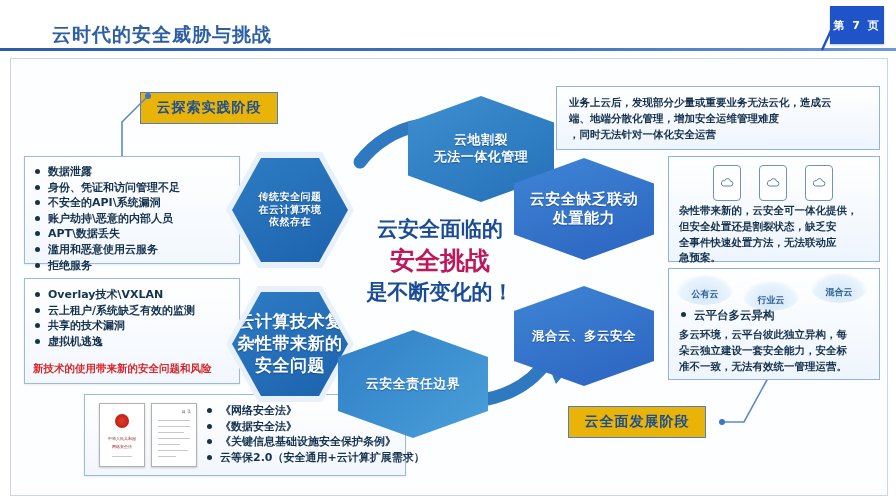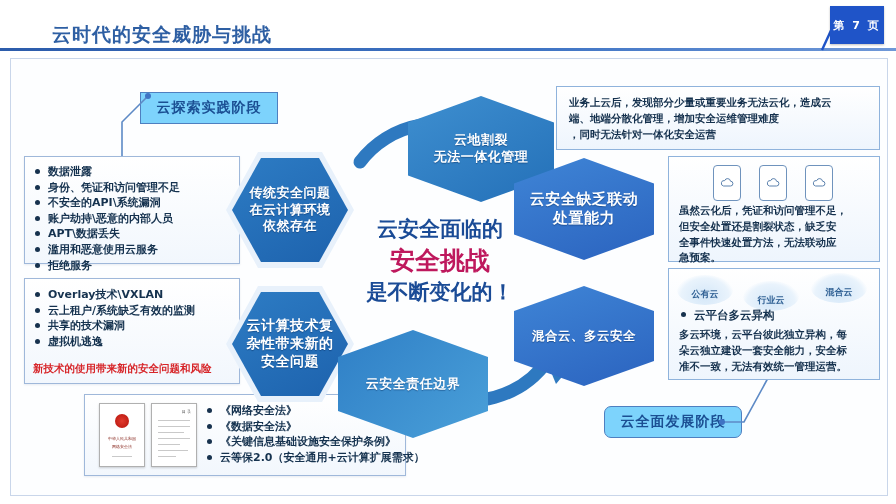--- a/index.html
+++ b/index.html
@@ -99,21 +99,21 @@
   .center-text{
     position:absolute;text-align:center;line-height:1.3;
     font-weight:bold;white-space:nowrap;
   }
   .ct1{font-size:21px;color:#1a4b96;text-shadow:0 1px 0 #fff;}
   .ct2{font-size:25px;color:#be185d;text-shadow:0 1px 0 #fff;}
   .ct3{font-size:21px;color:#1a4b96;text-shadow:0 1px 0 #fff;}
 
   
   .callout{
-    position:absolute;border:1.6px solid #4e7fc0;background:#7dd3fc;
+    position:absolute;border:1.6px solid #4e7fc0;background:#eab308;
     color:#1b4f93;font-weight:bold;font-size:14px;
     display:flex;align-items:center;justify-content:center;
     letter-spacing:1px;white-space:nowrap;
   }
 
   
   .infobox{
     position:absolute;border:1px solid #8fb3dc;
     background:linear-gradient(180deg,#ffffff 0%,#eef5fd 100%);
   }
@@ -170,21 +170,21 @@
   <div class="page-badge">第 7 页</div>
 
   <div class="body-frame"></div>
 
   <div class="callout" style="left:140px;top:92px;width:136px;height:30px;">云探索实践阶段</div>
   <svg style="position:absolute;left:108px;top:92px;" width="46" height="70" viewBox="0 0 46 70">
     <polyline points="40,4 14,30 14,66" fill="none" stroke="#5d8ac6" stroke-width="1.6"></polyline>
     <circle cx="40" cy="4" r="3" fill="#3f74c4"></circle>
   </svg>
 
-  <div class="callout" style="left:604px;top:406px;width:136px;height:30px;border-radius:7px;">云全面发展阶段</div>
+  <div class="callout" style="left:568px;top:406px;width:136px;height:30px;">云全面发展阶段</div>
   <svg style="position:absolute;left:718px;top:372px;" width="60" height="54" viewBox="0 0 60 54">
     <polyline points="4,50 26,50 50,6" fill="none" stroke="#5d8ac6" stroke-width="1.6"></polyline>
     <circle cx="4" cy="50" r="3" fill="#3f74c4"></circle>
   </svg>
 
   <div class="panel panel-tint" style="left:24px;top:156px;width:214px;height:106px;">
     <ul class="bul" style="margin:7px 0 0 8px;">
       <li>数据泄露</li>
       <li>身份、凭证和访问管理不足</li>
       <li>不安全的API\系统漏洞</li>
@@ -234,30 +234,30 @@
   </div>
 
   <svg style="position:absolute;left:300px;top:92px;" width="320" height="340" viewBox="0 0 320 340">
     <path d="M 60 70 A 96 96 0 0 1 190 48" fill="none" stroke="#2e79c0" stroke-width="13" stroke-linecap="round"></path>
     <polygon points="186,26 216,50 184,70" fill="#2e79c0"></polygon>
     <path d="M 248 268 A 96 96 0 0 1 130 300" fill="none" stroke="#2e79c0" stroke-width="13" stroke-linecap="round"></path>
     <polygon points="256,292 242,258 276,268" fill="#2e79c0"></polygon>
   </svg>
 
   <div class="hex-halo" style="left:226px;top:152px;width:128px;height:116px;"></div>
-  <div class="hex h-dark" style="left:232px;top:158px;width:116px;height:104px;font-size:13px;">
+  <div class="hex h-dark" style="left:232px;top:158px;width:116px;height:104px;font-size:10px;">
     <div>
       <div>传统安全问题</div>
       <div>在云计算环境</div>
       <div>依然存在</div>
     </div>
   </div>
 
   <div class="hex-halo" style="left:226px;top:286px;width:128px;height:116px;"></div>
-  <div class="hex h-dark" style="left:232px;top:292px;width:116px;height:104px;font-size:14px;">
+  <div class="hex h-dark" style="left:232px;top:292px;width:116px;height:104px;font-size:17px;">
     <div>
       <div>云计算技术复</div>
       <div>杂性带来新的</div>
       <div>安全问题</div>
     </div>
   </div>
 
   <div class="hex flat h-mid" style="left:408px;top:96px;width:146px;height:106px;font-size:13px;">
     <div>
       <div>云地割裂</div>
@@ -302,21 +302,21 @@
       <svg width="14" height="10" viewBox="0 0 14 10">
           <path d="M3.5 8 h7 a2.4 2.4 0 0 0 0-4.8 a3 3 0 0 0-5.8-.6 A2.3 2.3 0 0 0 3.5 8 z" fill="none" stroke="#5c82ae" stroke-width="1"></path>
         </svg>
     </div>
     <div class="minicard" style="left:136px;top:8px;">
       <svg width="14" height="10" viewBox="0 0 14 10">
           <path d="M3.5 8 h7 a2.4 2.4 0 0 0 0-4.8 a3 3 0 0 0-5.8-.6 A2.3 2.3 0 0 0 3.5 8 z" fill="none" stroke="#5c82ae" stroke-width="1"></path>
         </svg>
     </div>
     <div class="infotext" style="left:10px;top:46px;">
-      <div>虽然云化后，凭证和访问管理不足，</div>
+      <div>杂性带来新的，云安全可一体化提供，</div>
       <div>但安全处置还是割裂状态，缺乏安</div>
       <div>全事件快速处置方法，无法联动应</div>
       <div>急预案。</div>
     </div>
   </div>
 
   <div class="infobox" style="left:668px;top:268px;width:210px;height:110px;">
     <div class="cloudshape" style="left:8px;top:6px;width:56px;height:26px;">公有云</div>
     <div class="cloudshape" style="left:74px;top:12px;width:56px;height:26px;">行业云</div>
     <div class="cloudshape" style="left:142px;top:4px;width:56px;height:26px;">混合云</div>

